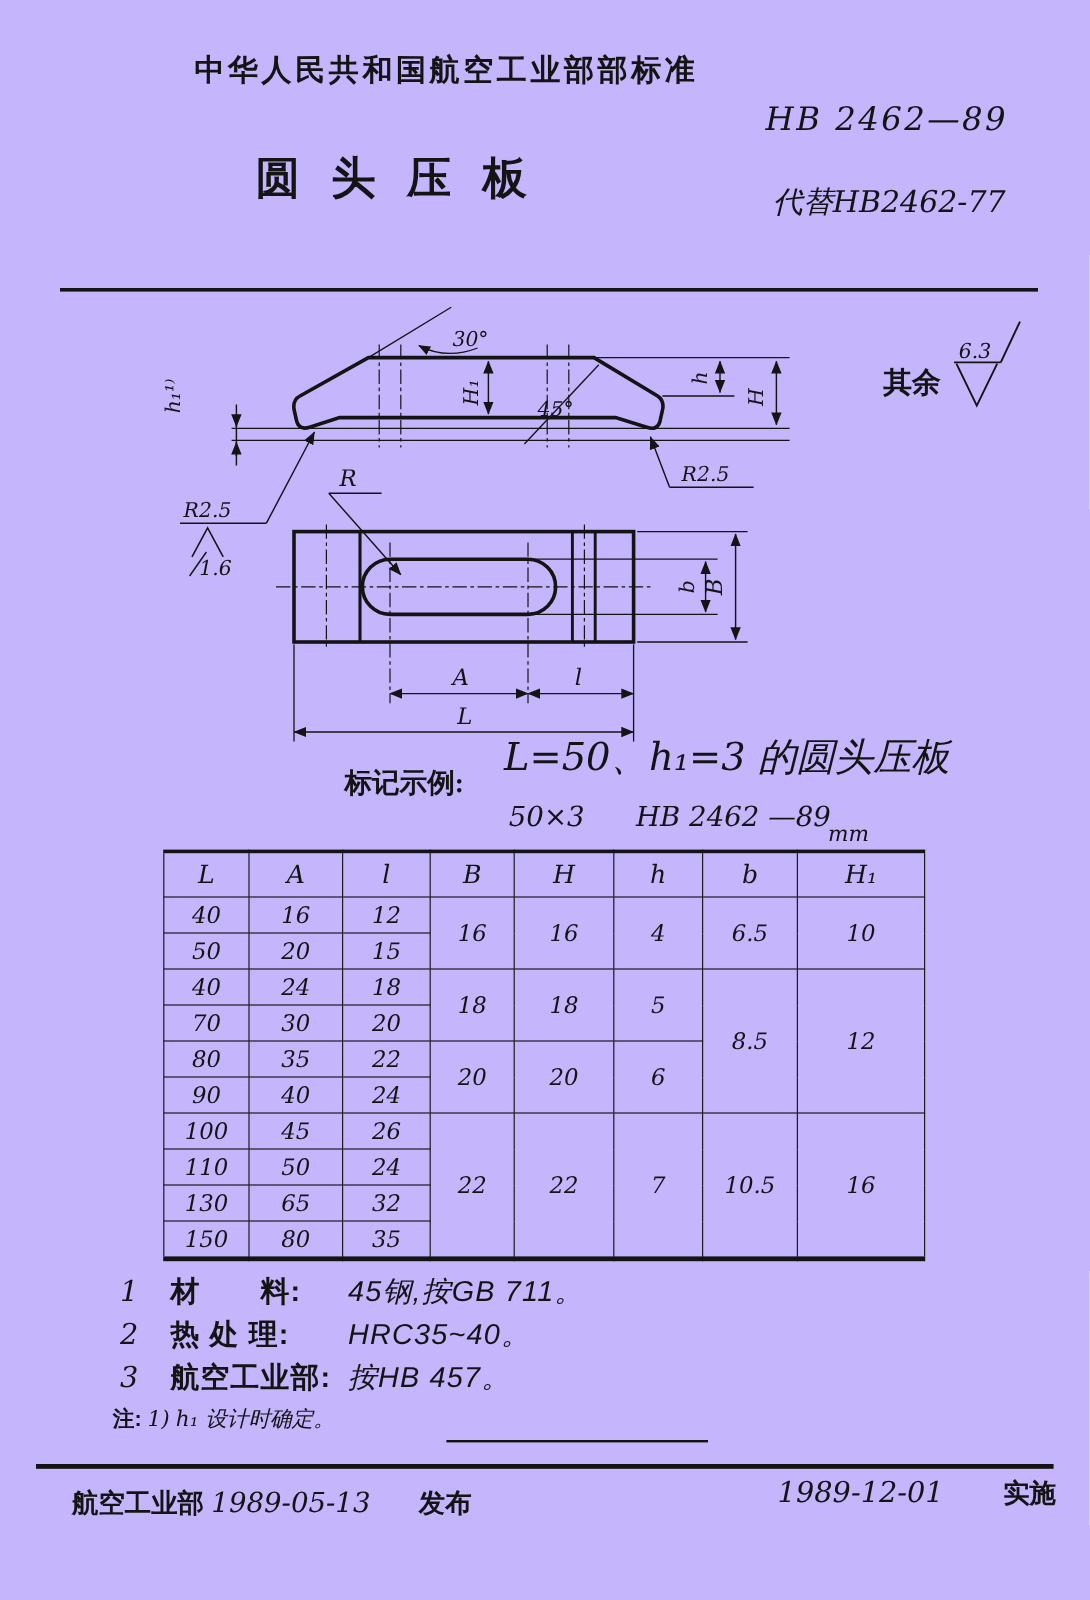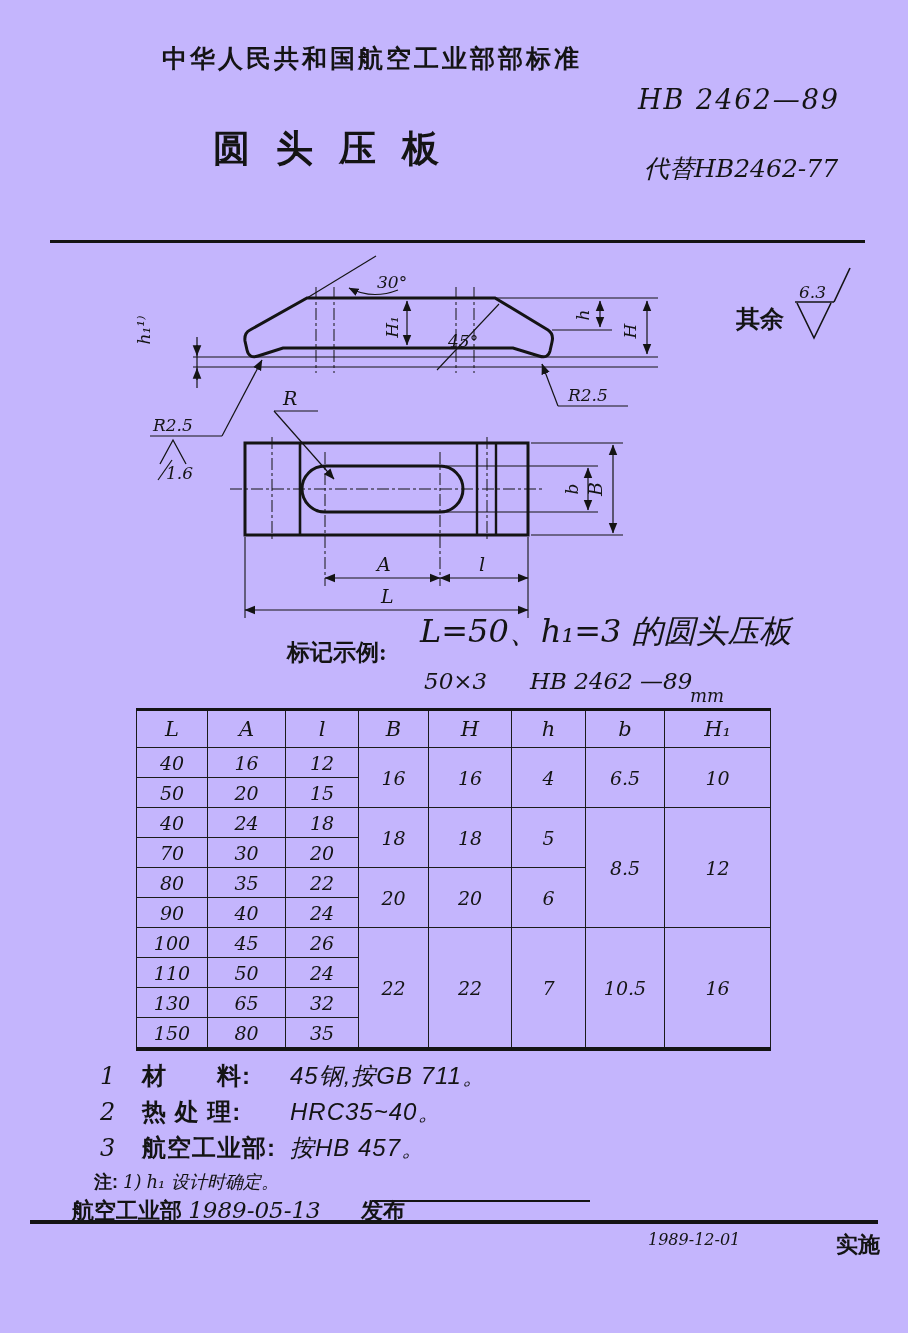--- a/index.html
+++ b/index.html
@@ -37,23 +37,23 @@
   table.dim td{height:29px;}
   .notes{left:100px;top:1060px;}
   .note-row{display:flex;align-items:baseline;height:36px;font-size:24px;}
   .note-num{width:42px;font-family:"DejaVu Serif",serif;font-style:italic;}
   .note-label{width:148px;font-weight:bold;letter-spacing:1px;}
   .note-value{font-family:Liberation Sans, sans-serif;font-style:italic;letter-spacing:1px;text-align:center;}
   .footnote{left:94px;top:1170px;font-size:18px;font-weight:bold;}
   .footnote .hand{font-weight:normal;}
   .endline{left:372px;top:1200px;width:218px;height:2px;}
   .foot-rule{left:30px;top:1220px;width:848px;height:4px;}
-  .foot-left{left:60px;top:1196px;font-size:22px;font-weight:bold;margin-left:12px;}
+  .foot-left{left:60px;top:1238px;font-size:22px;font-weight:bold;}
   .foot-left .hand{font-weight:normal;font-size:23px;}
-  .foot-right-date{left:648px;top:1230px;font-size:16px;}
+  .foot-right-date{left:648px;top:1230px;font-size:24px;}
   .foot-right-label{left:836px;top:1230px;font-size:22px;font-weight:bold;text-align:right;}
   svg text{fill:#141414;}
   svg .lbl{font-family:"DejaVu Serif",serif;font-style:italic;font-size:17px;}
   svg .lblb{font-family:"DejaVu Serif",serif;font-style:italic;font-size:19px;}
   svg .cjktext{font-family:"Liberation Sans",sans-serif;font-size:24px;font-weight:bold;}
 </style>
 </head>
 <body>
 
 <div class="page">

